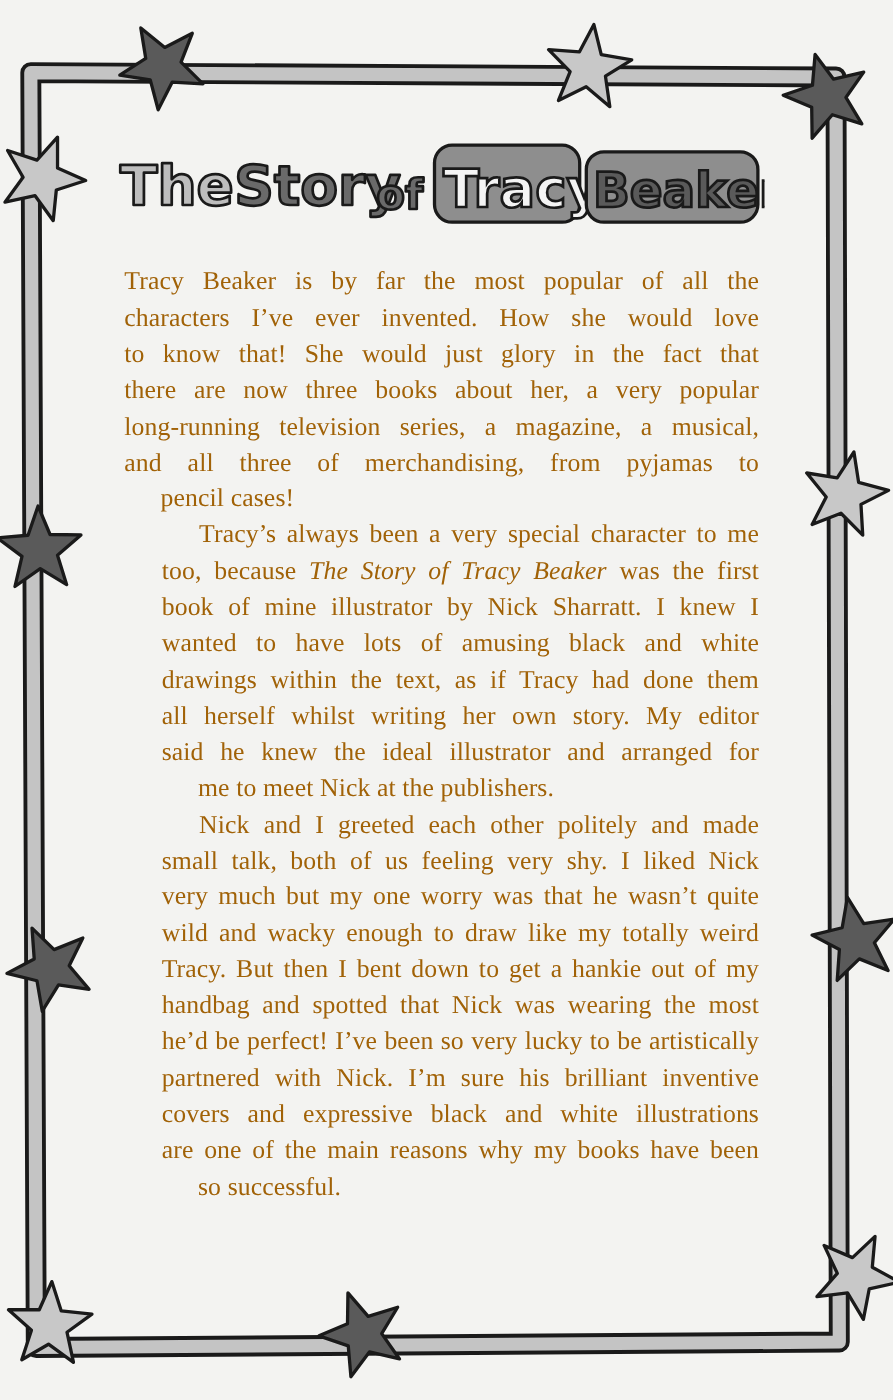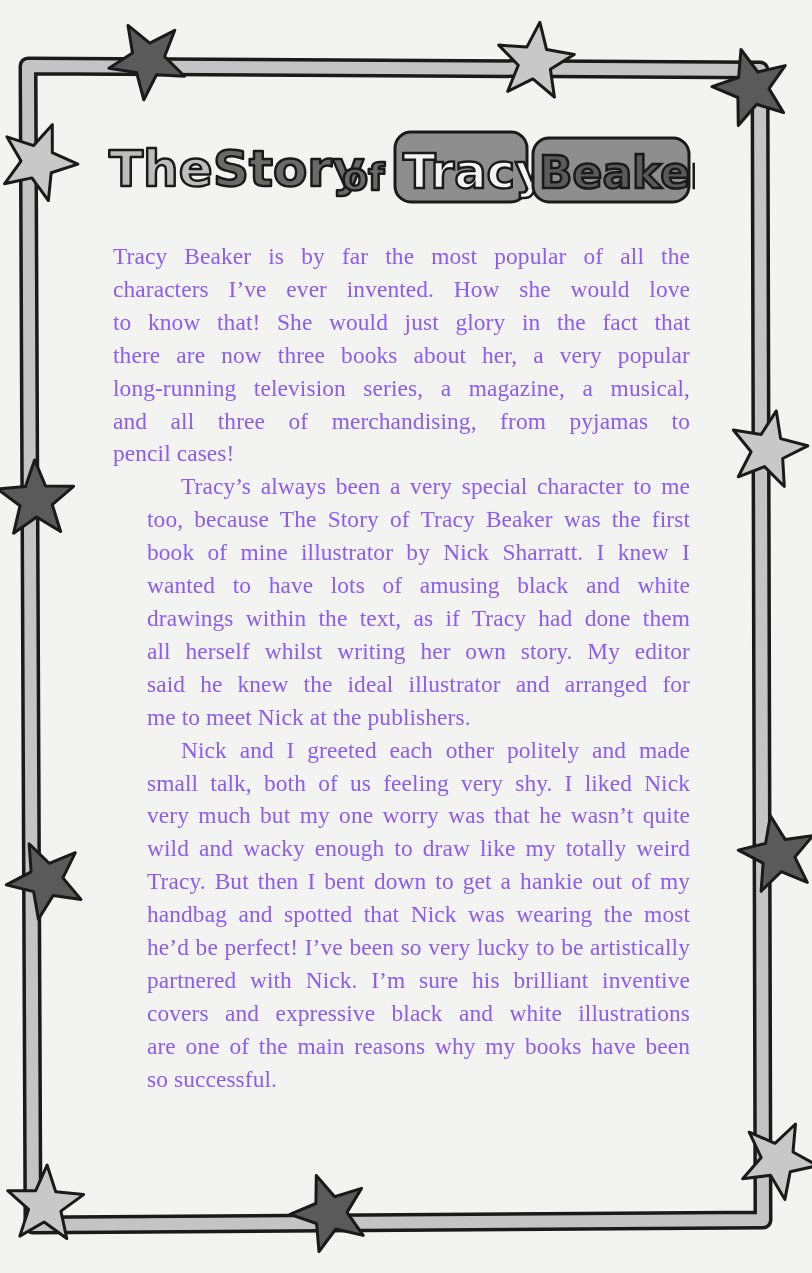--- a/index.html
+++ b/index.html
@@ -10,28 +10,28 @@
   }
   .page { position:absolute; inset:0; }
   .frame-svg { position:absolute; left:0; top:0; width:812px; height:1273px; }
   .title-wrap {
     position:absolute; left:105px; top:128px; width:590px; height:80px;
   }
   .title-svg { width:590px; height:80px; }
   .body-text {
     position:absolute; left:113px; top:240px; width:577px;
     font-family:"Liberation Serif", "DejaVu Serif", serif;
-    font-size:23.4px; line-height:32.9px; color:#8b5cf6;
+    font-size:23.4px; line-height:32.9px; color:#a16207;
     text-align:justify; letter-spacing:0.1px;
   }
   .para { margin:0; }
   .para.indent { text-indent:34px; }
   .line { display:block; text-align:justify; text-align-last:justify; white-space:nowrap; }
-  .line.last { text-align-last:left; }
-  .line span.it { }
+  .line.last { text-align-last:left;margin-left:33px; }
+  .line span.it { font-style:italic; }
 </style>
 </head>
 <body>
 
 <div class="page">
 
   <svg class="frame-svg" viewBox="0 0 812 1273">
 
     <g>
       <path d="M28,66 L760,70 L763,1220 L33,1225 Z" fill="none" stroke="#1a1a1a" stroke-width="19" stroke-linejoin="round"></path>

